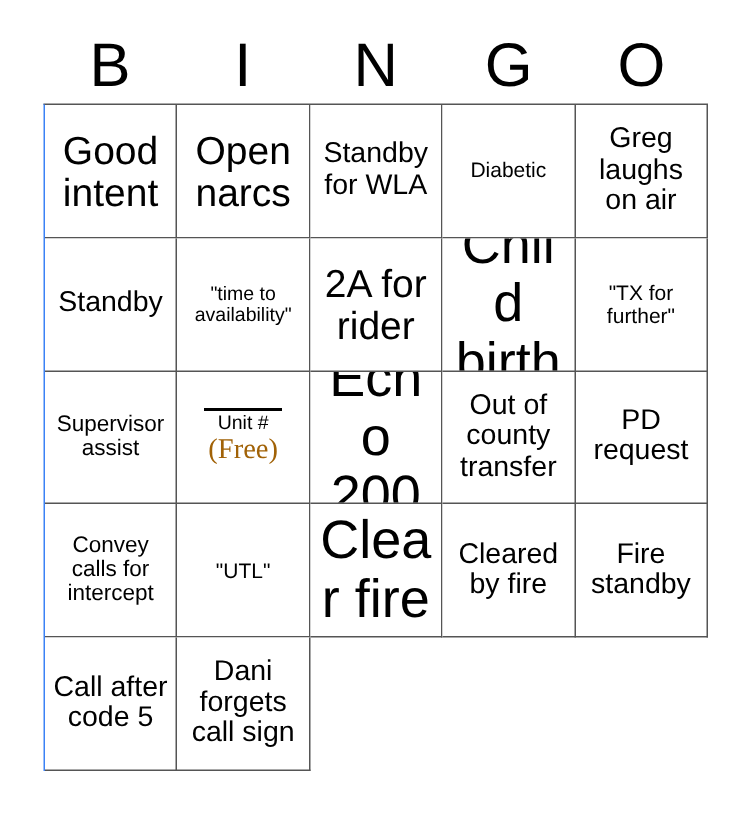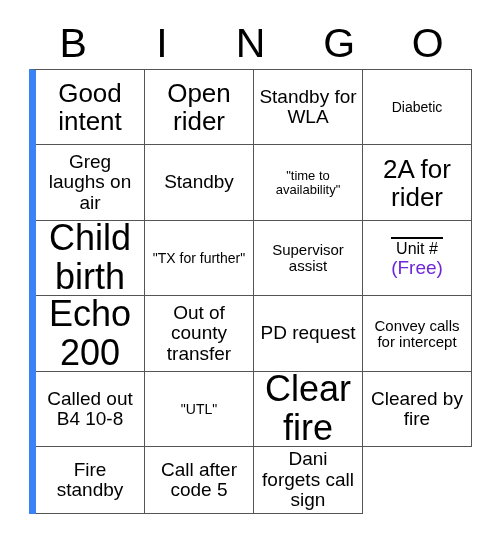--- a/index.html
+++ b/index.html
@@ -45,24 +45,24 @@
   }
 
   
   #bingo-grid {
     position: absolute;
     left: 29px;
     top: 69px;
     width: 443px;
     height: 445px;
     display: grid;
-    grid-template-columns: repeat(4, 1fr);
+    grid-template-columns: repeat(5, 1fr);
     grid-template-rows: repeat(5, 1fr);
     border-top: 1px solid #555555;
-    border-left: 7px solid #3b82f6;
+    border-left: 1px solid #3b82f6;
     box-sizing: border-box;
     background: #ffffff;
   }
 
   .bingo-cell {
     border-right: 1px solid #555555;
     border-bottom: 1px solid #555555;
     box-sizing: border-box;
     display: flex;
     align-items: center;
@@ -101,48 +101,49 @@
   }
   .free-blank {
     display: block;
     width: 52px;
     height: 0;
     border-top: 2px solid #000000;
     margin: 0 auto 1px auto;
   }
   .free-unit {
     display: block;
-    font-size: 16px;
+    font-size: 13px;
     color: #000000;
   }
   .free-label {
     display: block;
     font-size: 19px;
-    color: #6d28d9;
+    color: #a16207;
+    font-family: Liberation Serif, serif;
   }
 </style>
 </head>
 <body>
 
 <div id="bingo-page">
 
   <div id="bingo-header">
     <div class="header-letter">B</div>
     <div class="header-letter">I</div>
     <div class="header-letter">N</div>
     <div class="header-letter">G</div>
     <div class="header-letter">O</div>
   </div>
 
   <div id="bingo-grid">
       <div class="bingo-cell">
         <span class="cell-text fs-lg">Good intent</span>
       </div>
       <div class="bingo-cell">
-        <span class="cell-text fs-lg">Open rider</span>
+        <span class="cell-text fs-lg">Open narcs</span>
       </div>
       <div class="bingo-cell">
         <span class="cell-text fs-sm">Standby for WLA</span>
       </div>
       <div class="bingo-cell">
         <span class="cell-text fs-md">Diabetic</span>
       </div>
       <div class="bingo-cell">
         <span class="cell-text fs-sm">Greg laughs on air</span>
       </div>
@@ -177,23 +178,20 @@
       <div class="bingo-cell">
         <span class="cell-text fs-sm">Out of county transfer</span>
       </div>
       <div class="bingo-cell">
         <span class="cell-text fs-sm">PD request</span>
       </div>
       <div class="bingo-cell">
         <span class="cell-text fs-xs">Convey calls for intercept</span>
       </div>
       <div class="bingo-cell">
-        <span class="cell-text fs-sm">Called out B4 10-8</span>
-      </div>
-      <div class="bingo-cell">
         <span class="cell-text fs-md">"UTL"</span>
       </div>
       <div class="bingo-cell">
         <span class="cell-text fs-xl">Clear fire</span>
       </div>
       <div class="bingo-cell">
         <span class="cell-text fs-sm">Cleared by fire</span>
       </div>
       <div class="bingo-cell">
         <span class="cell-text fs-sm">Fire standby</span>

